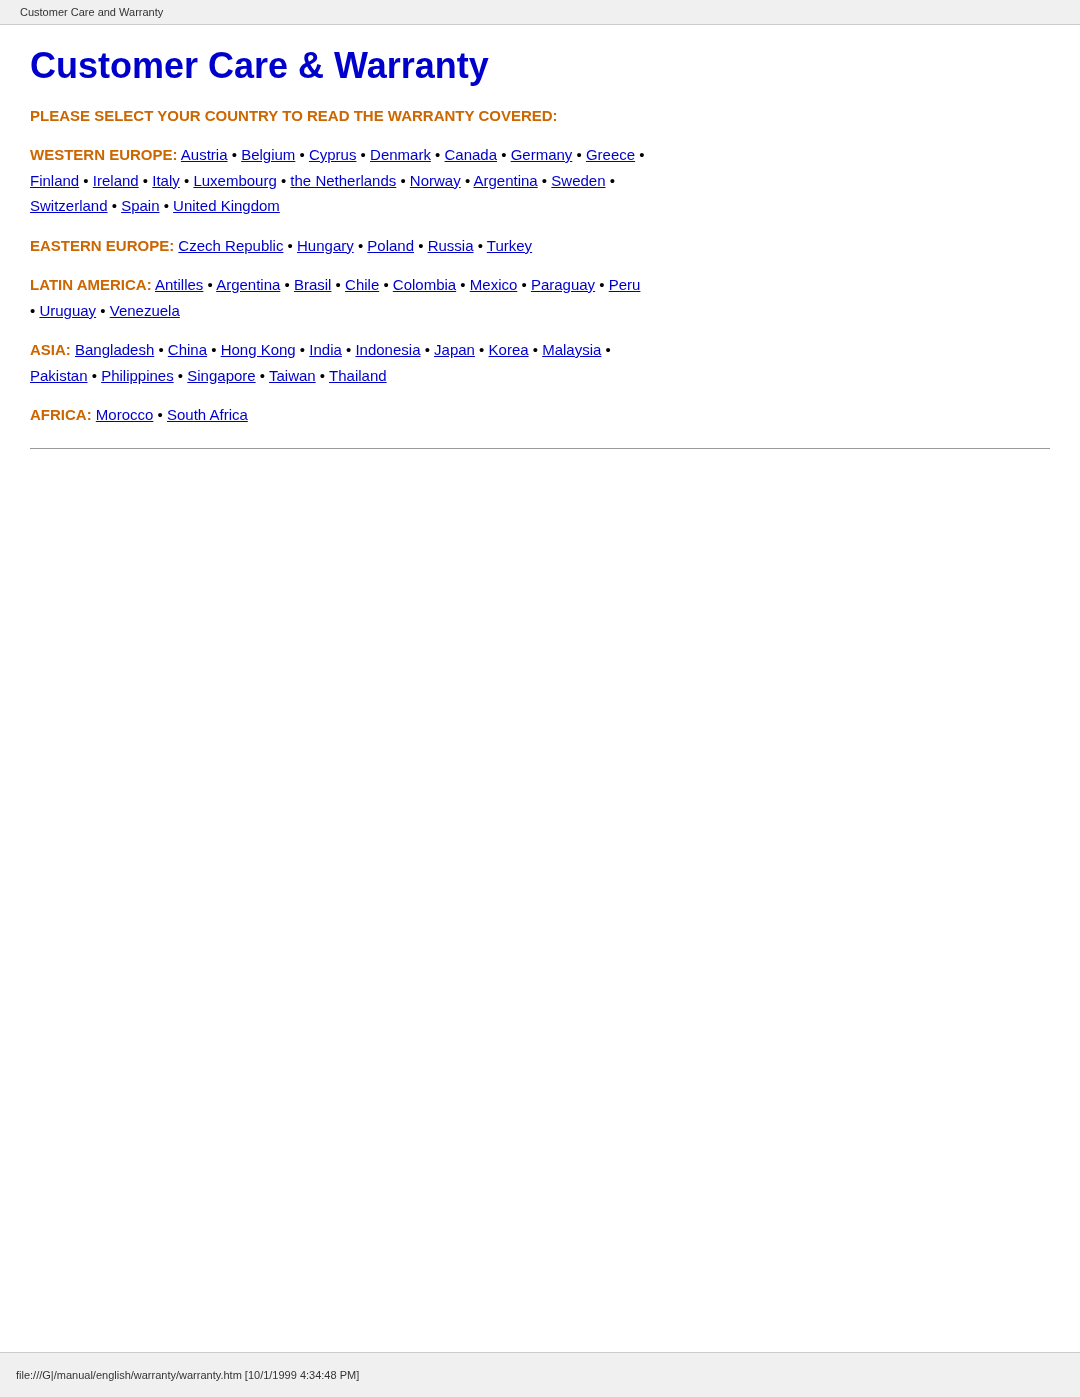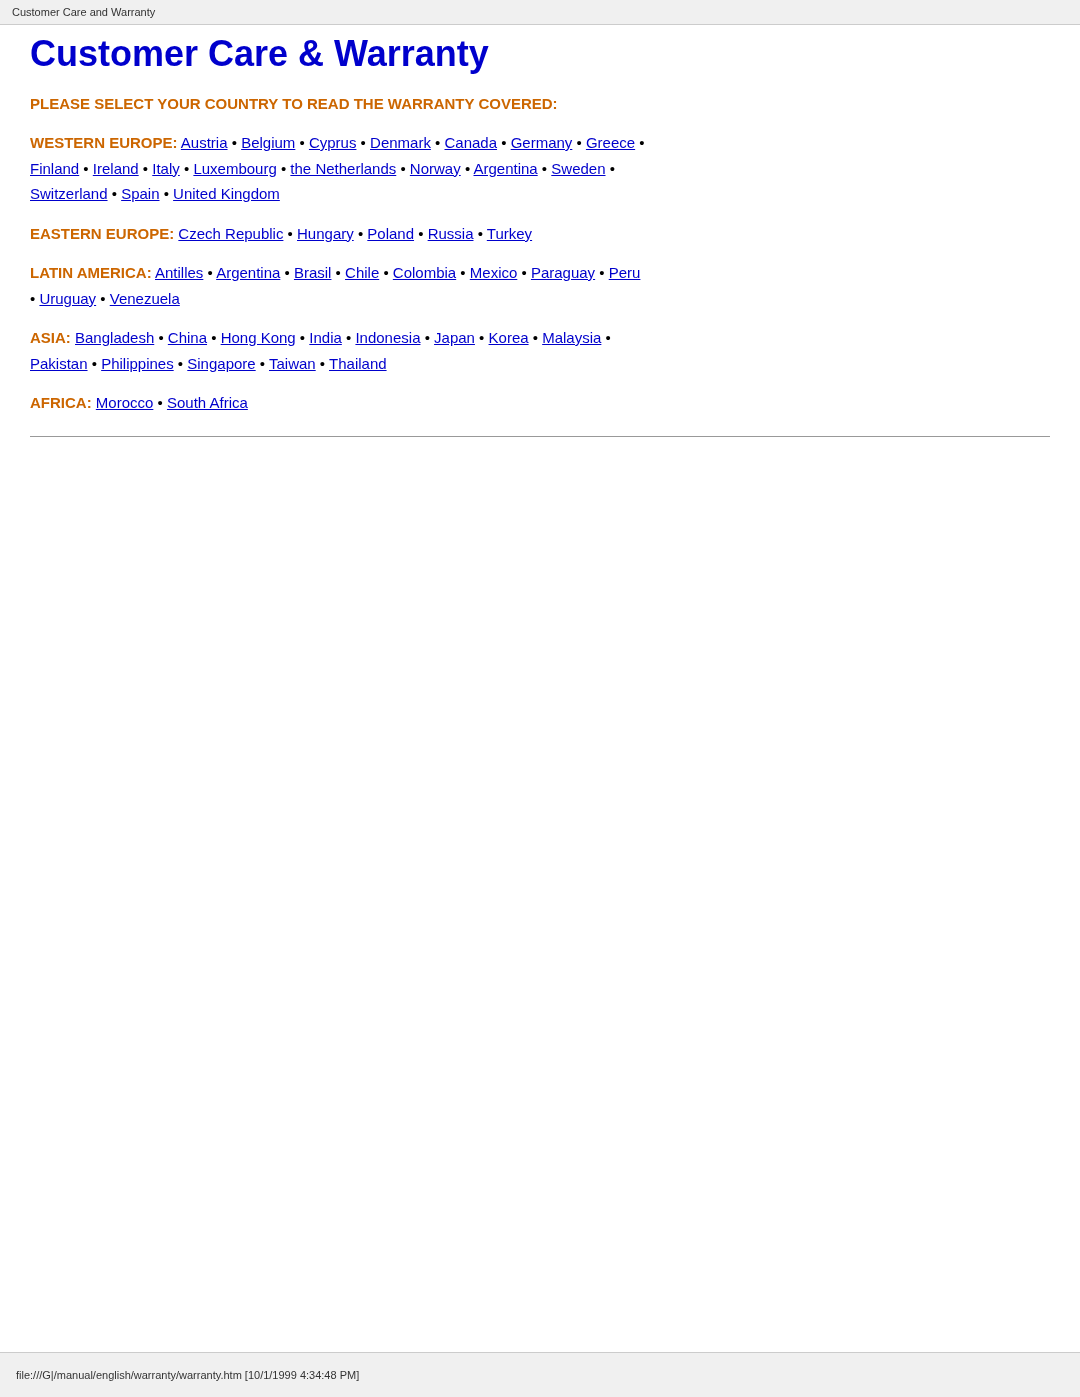--- a/index.html
+++ b/index.html
@@ -14,28 +14,28 @@
       background: #ffffff;
       color: #000000;
       width: 1080px;
       min-height: 1397px;
       position: relative;
     }
 
     .browser-tab {
       font-size: 11px;
       color: #333;
-      padding: 6px 12px;
+      padding: 6px 20px;
       background: #f0f0f0;
       border-bottom: 1px solid #ccc;
       font-family: Arial, sans-serif;
     }
 
     .content {
-      padding: 8px 30px 60px 30px;
+      padding: 20px 30px 60px 30px;
     }
 
     h1 {
       font-size: 36px;
       font-weight: bold;
       color: #0000cc;
       margin-bottom: 20px;
       font-family: Arial, sans-serif;
     }
 

